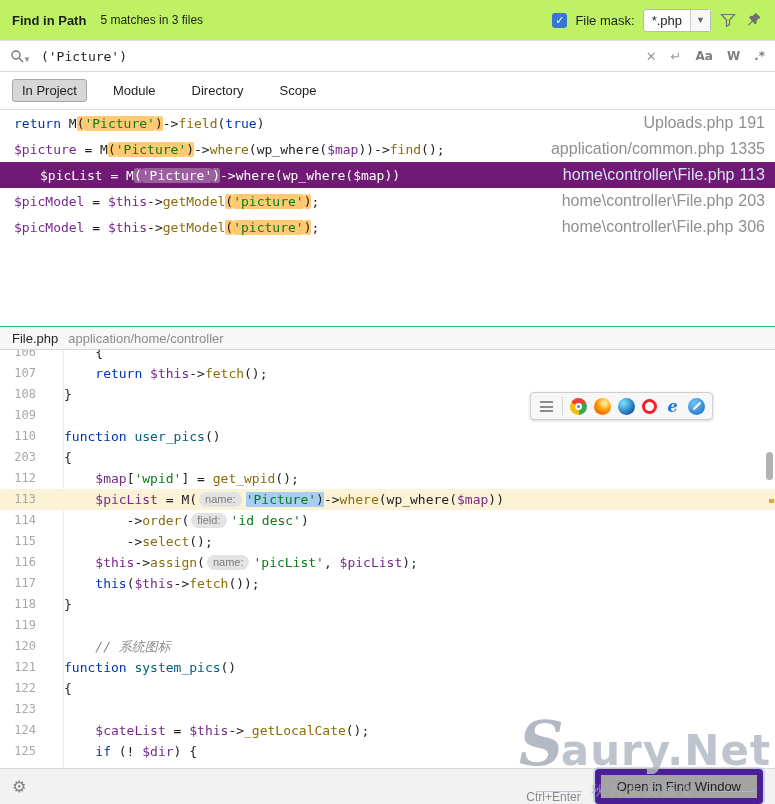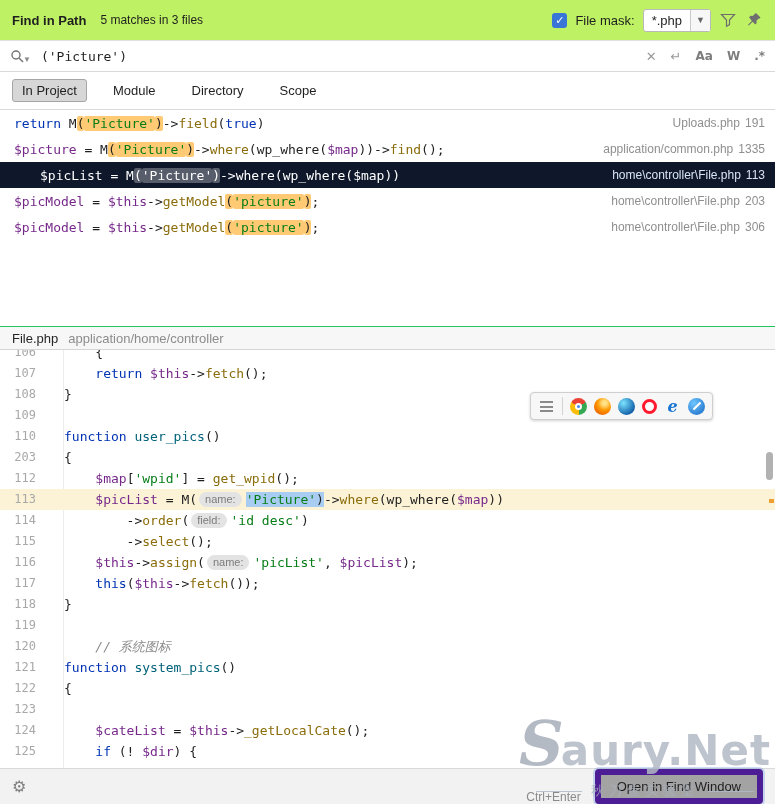--- a/index.html
+++ b/index.html
@@ -38,22 +38,22 @@
   .scope-row { height:38px; background:#fff; border-bottom:1px solid #d9d9d9;
                display:flex; align-items:center; gap:16px; padding:0 12px; }
   .scope-tab { padding:4px 10px; border-radius:3px; cursor:pointer; color:#1f1f1f; }
   .scope-tab.selected { background:#d7d7d7; border:1px solid #a6a6a6; padding:3px 9px; }
 
   
   .results { height:216px; background:#fff; }
   .result-row { height:26px; display:flex; align-items:center; padding:0 10px 0 14px;
                 font-family:"DejaVu Sans Mono",monospace; font-size:13px; cursor:pointer; white-space:pre; }
   .result-loc { margin-left:auto; font-family:"Liberation Sans","DejaVu Sans",sans-serif;
-                font-size:12px; color:#8f8f8f; display:flex; gap:5px; padding-left:20px; }
-  .result-row.selected { background:#0f172a;padding-left:40px; }
+                font-size:16px; color:#8f8f8f; display:flex; gap:5px; padding-left:20px; }
+  .result-row.selected { background:#701a75;padding-left:40px; }
   .result-row.selected .tok { color:#fff; }
   .result-row.selected .tok.match { background:rgba(255,255,255,.30); }
   .result-row.selected .result-loc span { color:#d7e4f7; }
 
   
   .tok { white-space:pre; }
   .tok.plain { color:#1f1f1f; }
   .tok.kw   { color:#0033b3; }
   .tok.var  { color:#76288a; }
   .tok.str  { color:#067d17; }

